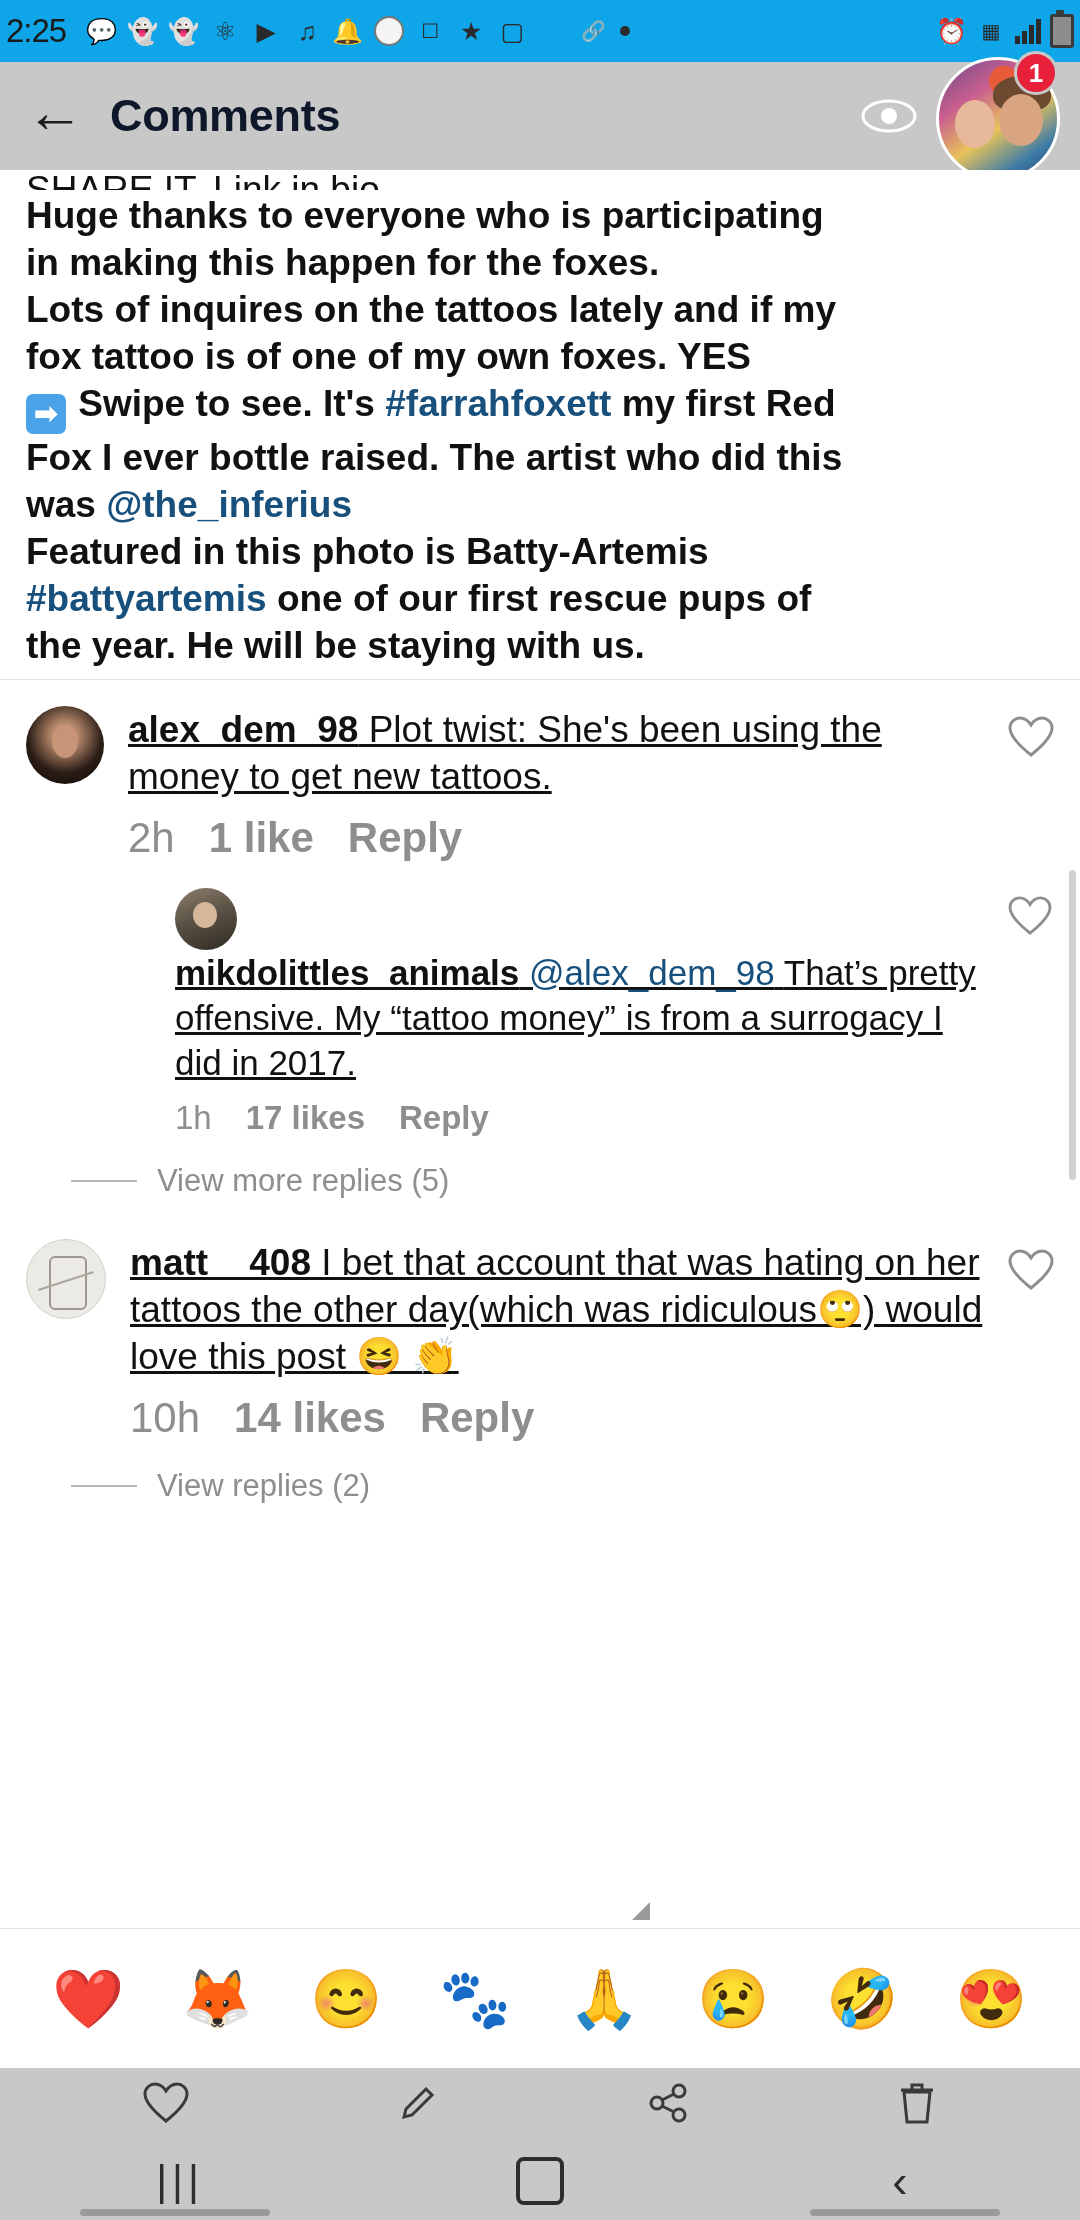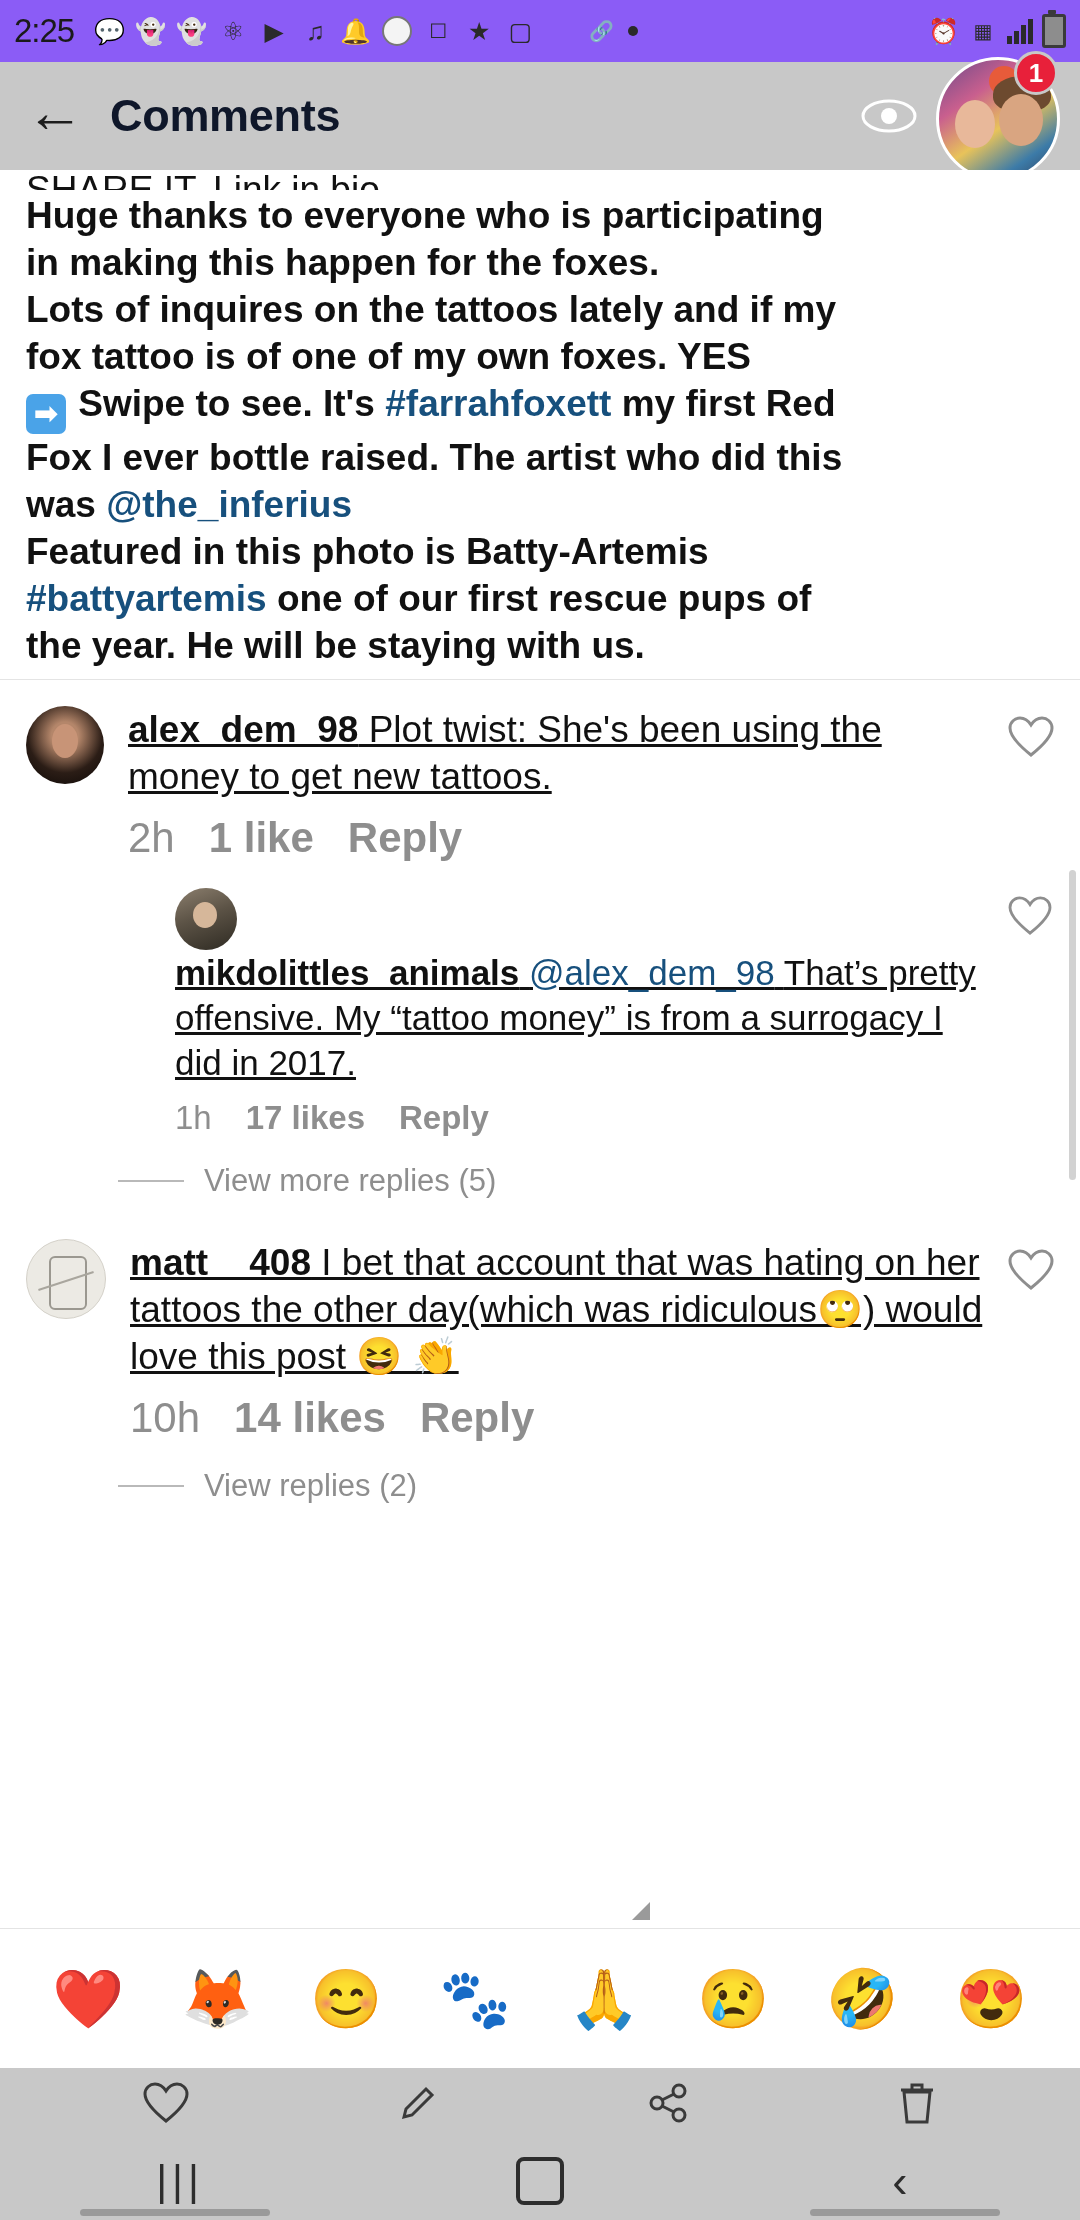--- a/index.html
+++ b/index.html
@@ -12,24 +12,24 @@
     height: 2220px;
     font-family: "Liberation Sans", sans-serif;
     overflow: hidden;
     position: relative;
     color: #111;
   }
 
   
   .status-bar {
     height: 62px;
-    background: #8b5cf6;
-    display: flex;
-    align-items: center;
-    padding: 0 14px;
+    background: #0ea5e9;
+    display: flex;
+    align-items: center;
+    padding: 0 6px;
     box-sizing: border-box;
     position: relative;
   }
   .status-clock {
     font-size: 33px;
     color: #1a1a1a;
     letter-spacing: -1px;
     margin-right: 10px;
     font-family: "Liberation Sans", sans-serif;
   }
@@ -255,21 +255,21 @@
     display: flex;
     align-items: center;
     gap: 20px;
     padding: 26px 26px 0 175px;
     font-size: 31px;
     color: #8e8e8e;
   }
   .view-replies .rule {
     width: 66px; height: 2px; background: #b9b9b9; display: block;
   }
-  .view-replies.deep { padding-left: 118px; }
+  .view-replies.deep { padding-left: 71px; }
 
   
   .scrollbar {
     position: absolute;
     right: 4px;
     top: 700px;
     width: 7px;
     height: 310px;
     background: #d2d2d2;
     border-radius: 4px;

